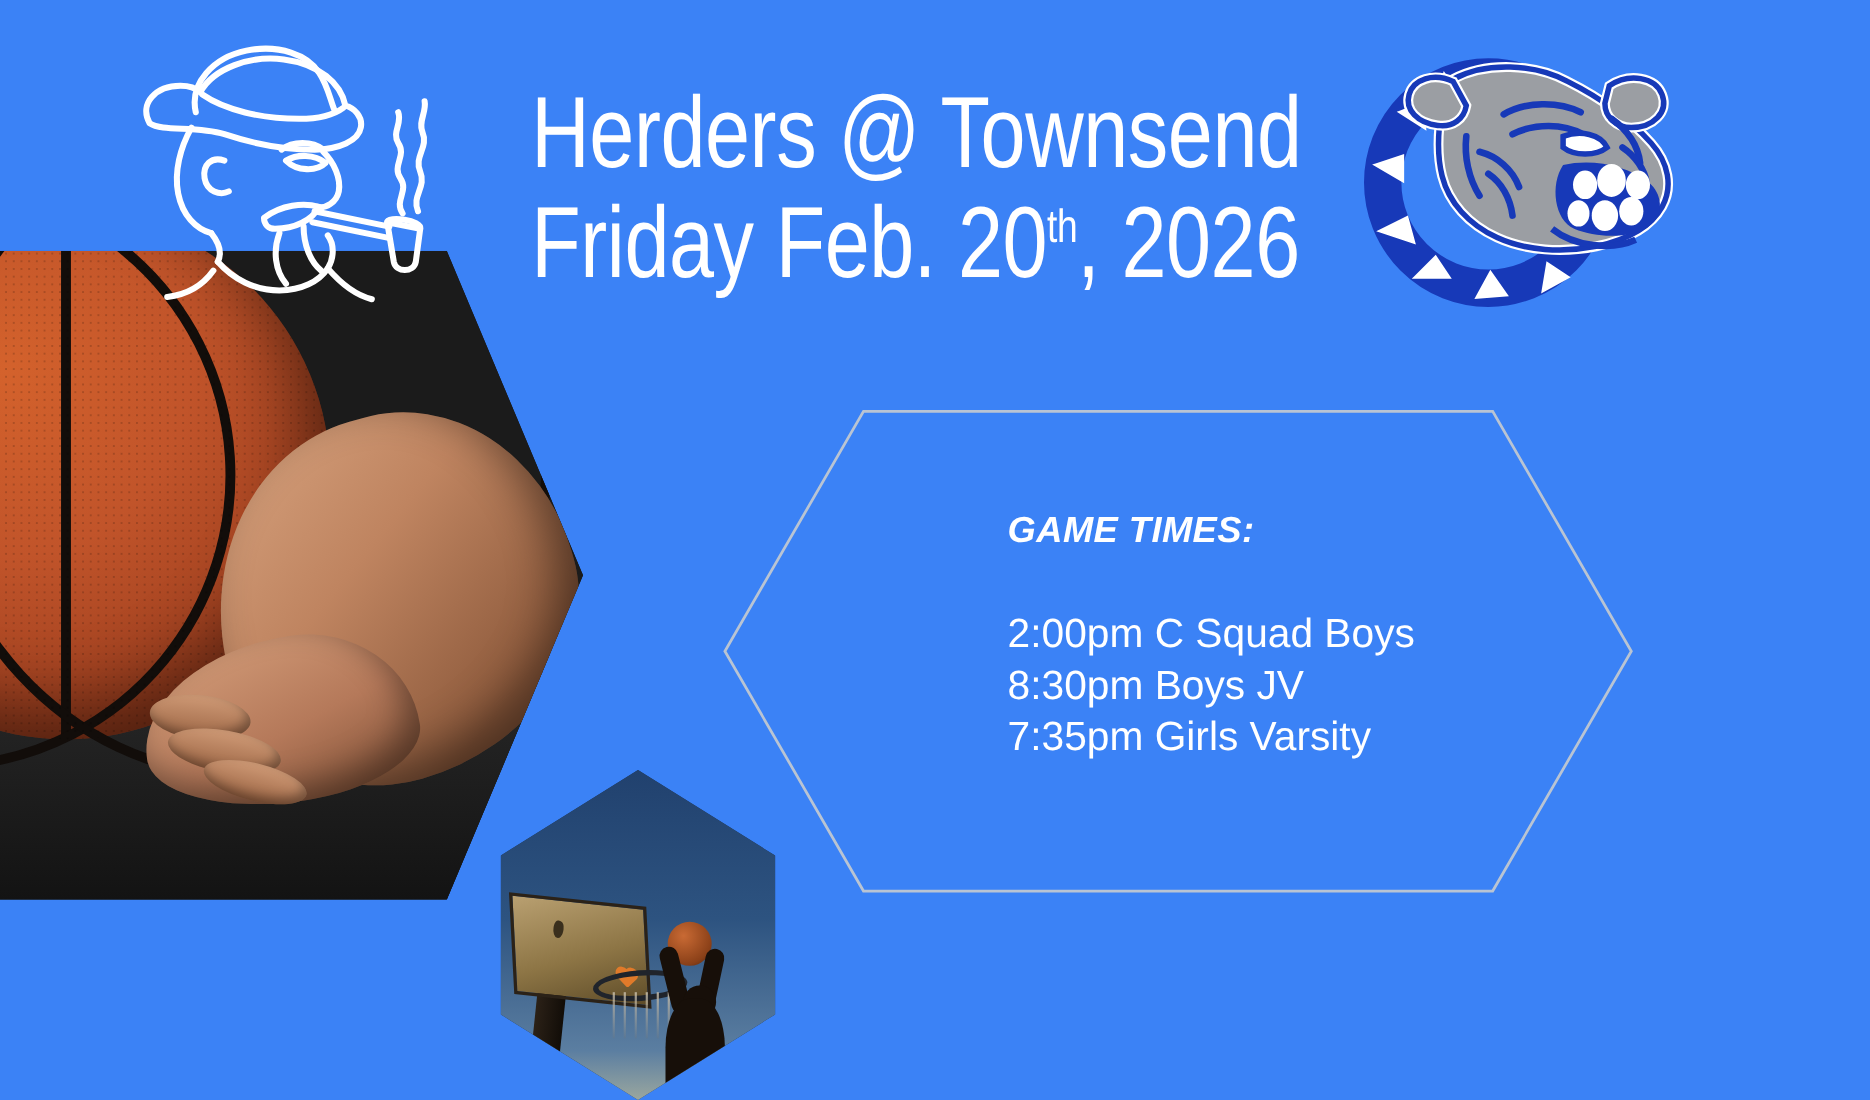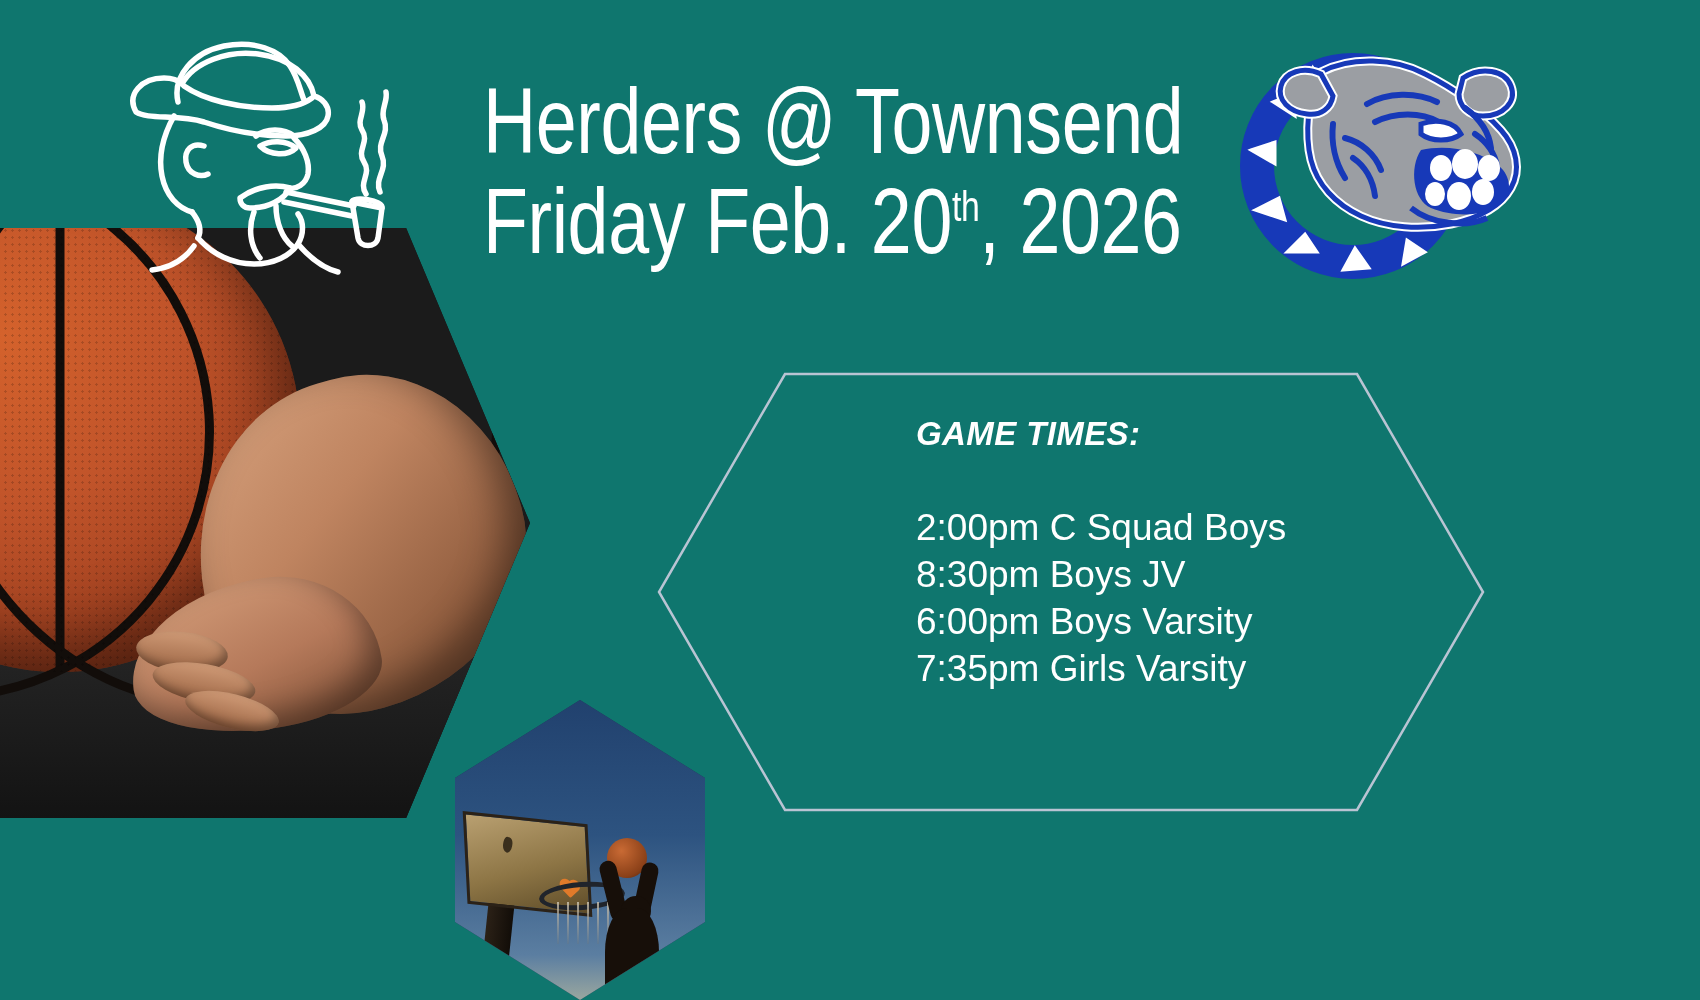--- a/index.html
+++ b/index.html
@@ -5,21 +5,21 @@
   * { margin:0; padding:0; box-sizing:border-box; }
   html, body {
     width:1700px; height:1000px;
     background:#2e486b;
     font-family:"Liberation Sans", sans-serif;
     overflow:hidden;
   }
   #poster {
     position:relative;
     width:1700px; height:1000px;
-    background:#0f766e;
+    background:#3b82f6;
     overflow:hidden;
   }
 
   
   .headline {
     position:absolute;
     left:400px; top:75px;
     width:830px;
     text-align:center;
     color:#ffffff;
@@ -259,20 +259,21 @@
     z-index:30;
     color:#ffffff;
   }
   .times-title {
     font-size:33px;
     font-weight:700;
     font-style:italic;
     letter-spacing:0.4px;
     margin-bottom:52px;
     margin-left:36px;
+    margin-top:48px;
   }
   .times-list { list-style:none; }
   .times-list li {
     font-size:37px;
     font-weight:400;
     line-height:1.27;
     margin-left:36px;
     white-space:nowrap;
   }
 </style>
@@ -438,18 +439,17 @@
     <svg viewBox="0 0 828 440" preserveAspectRatio="none">
       <polygon points="128,2 700,2 826,220 700,438 128,438 2,220" fill="none" stroke="#b9c4d3" stroke-width="2.5"></polygon>
     </svg>
   </div>
 
   <div class="times">
     <div class="times-title">GAME TIMES:</div>
     <ul class="times-list">
       <li>2:00pm C Squad Boys</li>
       <li>8:30pm Boys JV</li>
-      <li>6:00pm Boys Varsity</li>
       <li>7:35pm Girls Varsity</li>
     </ul>
   </div>
 
 </div>
 
 </body></html>

